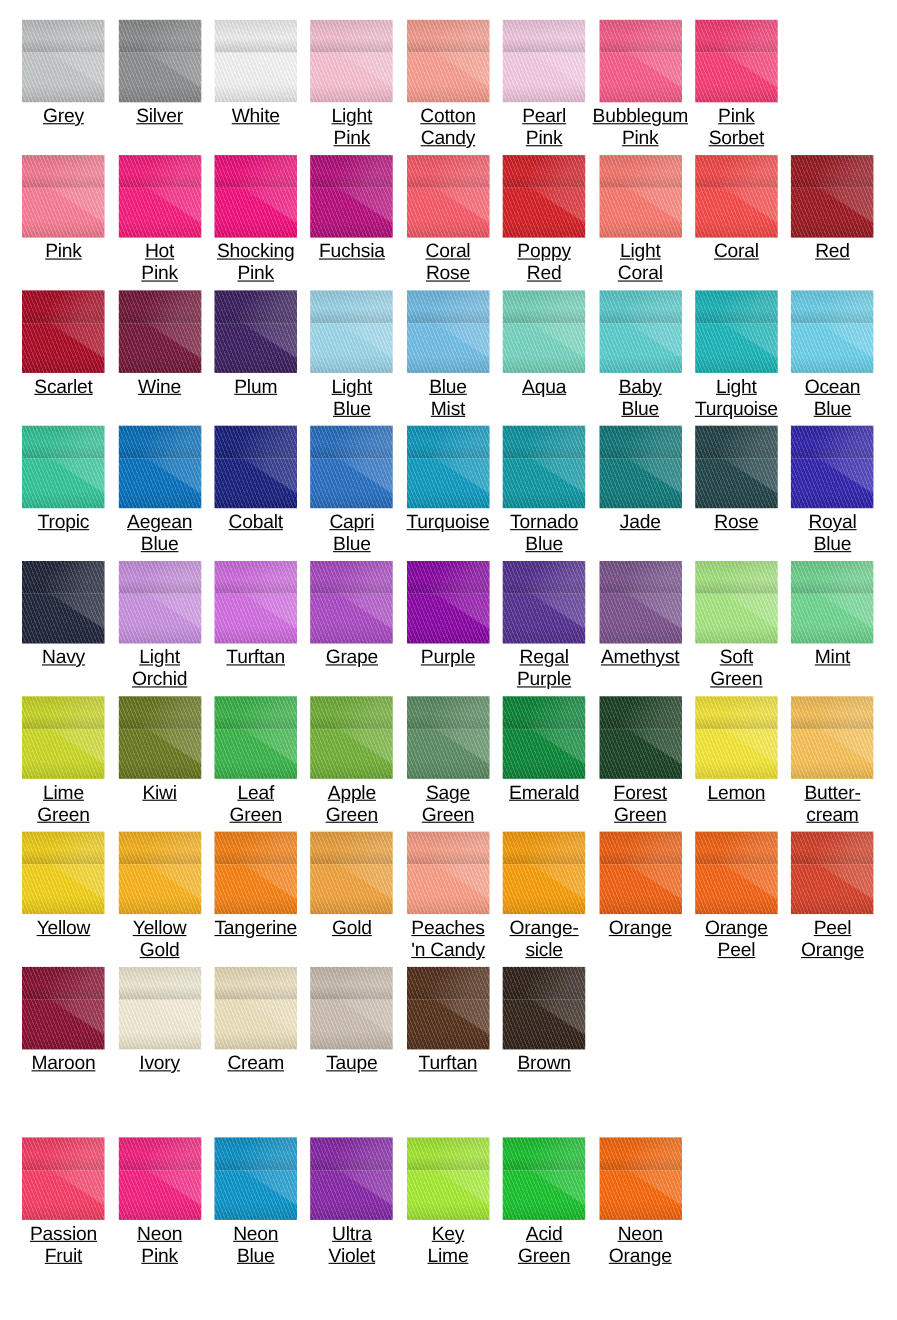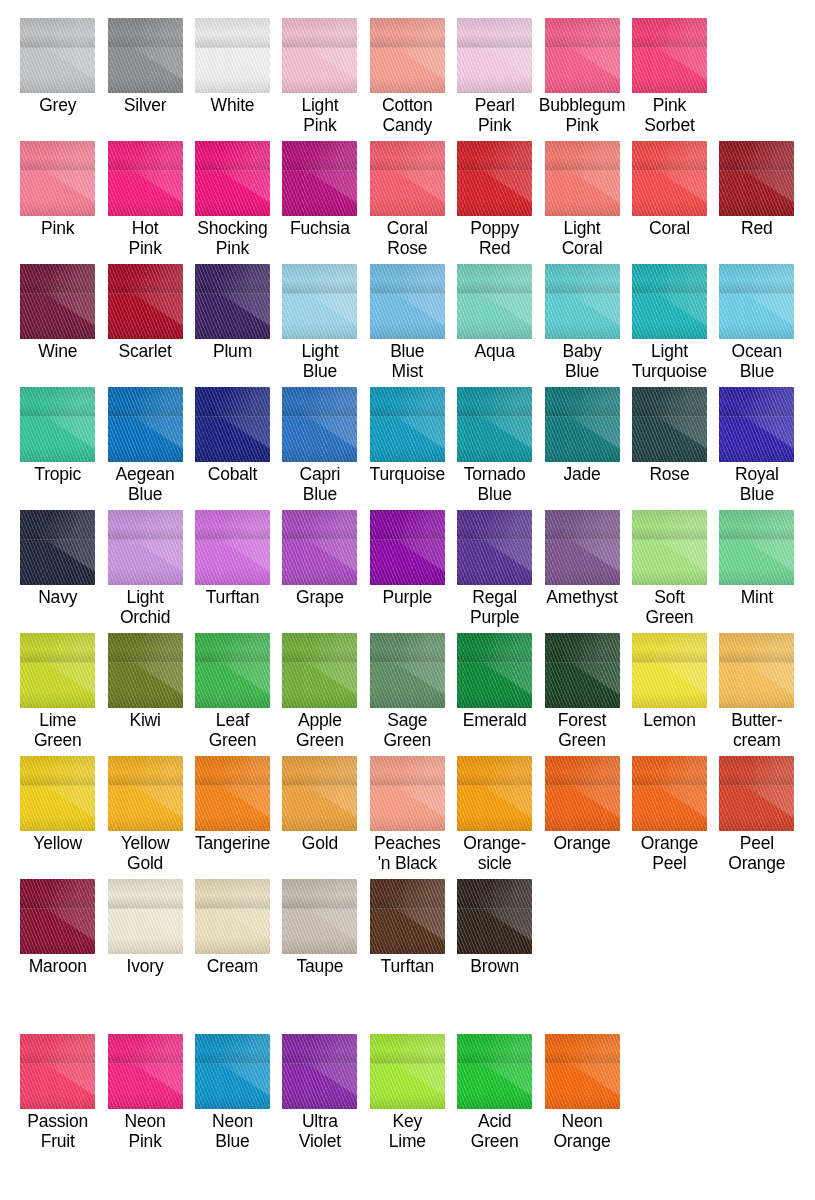--- a/index.html
+++ b/index.html
@@ -13,20 +13,21 @@
     width: 815px;
     height: 1200px;
     font-family: "Liberation Sans", sans-serif;
     overflow: hidden;
   }
   .chart {
     width: 815px;
     height: 867px;
     padding: 18px 14px 12px 14px;
     background: #ffffff;
+    text-decoration: underline;
   }
   .swatch-row {
     display: flex;
     width: 787px;
     margin: 0 0 6px 0;
   }
   .swatch-cell {
     width: 87.4px;
     flex: 0 0 87.4px;
     display: flex;
@@ -270,36 +271,36 @@
             <div class="fold-h"></div>
             <div class="fold-d"></div>
             <div class="fold-b"></div>
             <div class="twill"></div>
           </div>
           <div class="swatch-label">Red</div>
         </div>
       </div>
       <div class="swatch-row">
         <div class="swatch-cell">
+          <div class="swatch-chip" style="background: rgb(173, 13, 38);">
+            <div class="fold-h"></div>
+            <div class="fold-d"></div>
+            <div class="fold-b"></div>
+            <div class="twill"></div>
+          </div>
+          <div class="swatch-label">Scarlet</div>
+        </div>
+        <div class="swatch-cell">
           <div class="swatch-chip" style="background: rgb(119, 27, 60);">
             <div class="fold-h"></div>
             <div class="fold-d"></div>
             <div class="fold-b"></div>
             <div class="twill"></div>
           </div>
           <div class="swatch-label">Wine</div>
-        </div>
-        <div class="swatch-cell">
-          <div class="swatch-chip" style="background: rgb(173, 13, 38);">
-            <div class="fold-h"></div>
-            <div class="fold-d"></div>
-            <div class="fold-b"></div>
-            <div class="twill"></div>
-          </div>
-          <div class="swatch-label">Scarlet</div>
         </div>
         <div class="swatch-cell">
           <div class="swatch-chip" style="background: rgb(61, 35, 99);">
             <div class="fold-h"></div>
             <div class="fold-d"></div>
             <div class="fold-b"></div>
             <div class="twill"></div>
           </div>
           <div class="swatch-label">Plum</div>
         </div>
@@ -664,21 +665,21 @@
           <div class="swatch-label">Gold</div>
         </div>
         <div class="swatch-cell">
           <div class="swatch-chip" style="background: rgb(252, 161, 137);">
             <div class="fold-h"></div>
             <div class="fold-d"></div>
             <div class="fold-b"></div>
             <div class="twill"></div>
           </div>
           <div class="swatch-label">Peaches
-'n Black</div>
+'n Candy</div>
         </div>
         <div class="swatch-cell">
           <div class="swatch-chip" style="background: rgb(251, 160, 12);">
             <div class="fold-h"></div>
             <div class="fold-d"></div>
             <div class="fold-b"></div>
             <div class="twill"></div>
           </div>
           <div class="swatch-label">Orange-
 sicle</div>

